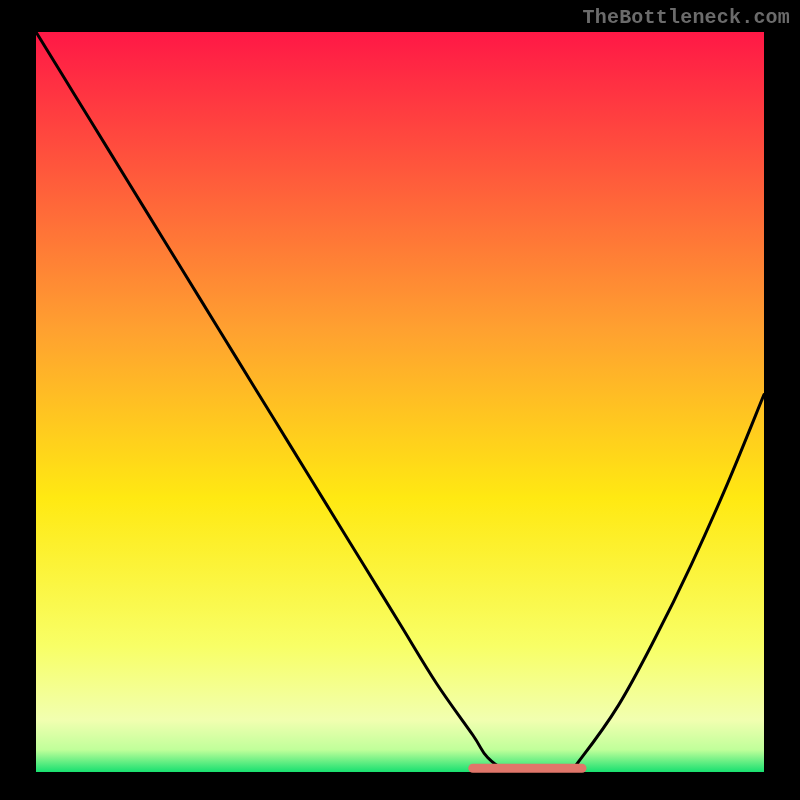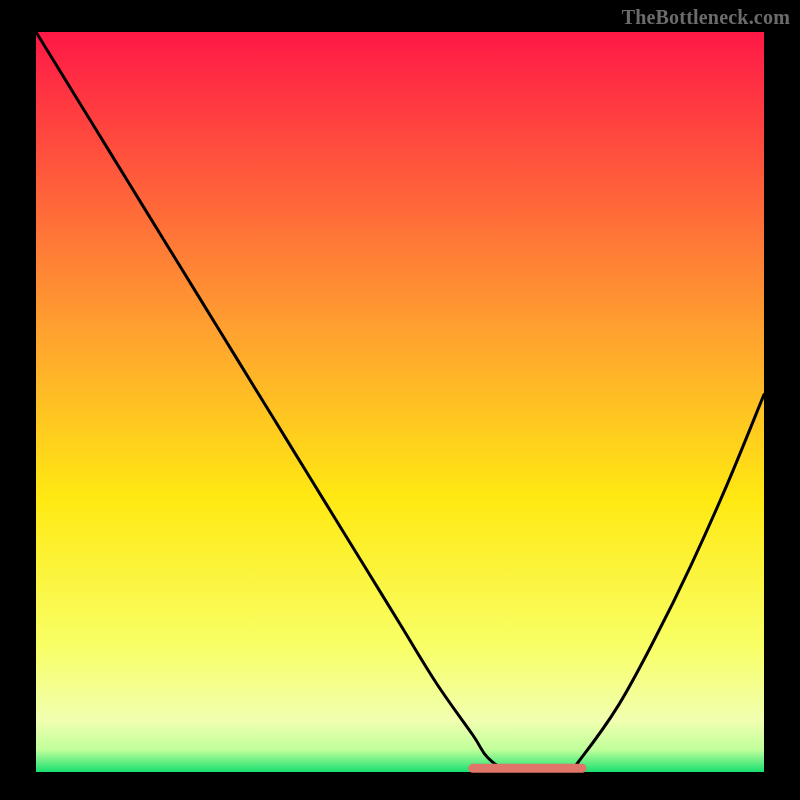--- a/index.html
+++ b/index.html
@@ -14,21 +14,21 @@
     position: absolute;
     inset: 0;
   }
   svg {
     display: block;
   }
   .watermark {
     position: absolute;
     top: 6px;
     right: 10px;
-    font-family: Liberation Serif, serif;
+    font-family: Liberation Mono, monospace;
     font-size: 20px;
     font-weight: 600;
     color: #6b6b6b;
     text-align: right;
     letter-spacing: 0.2px;
   }
 </style>
 </head>
 <body>
 

